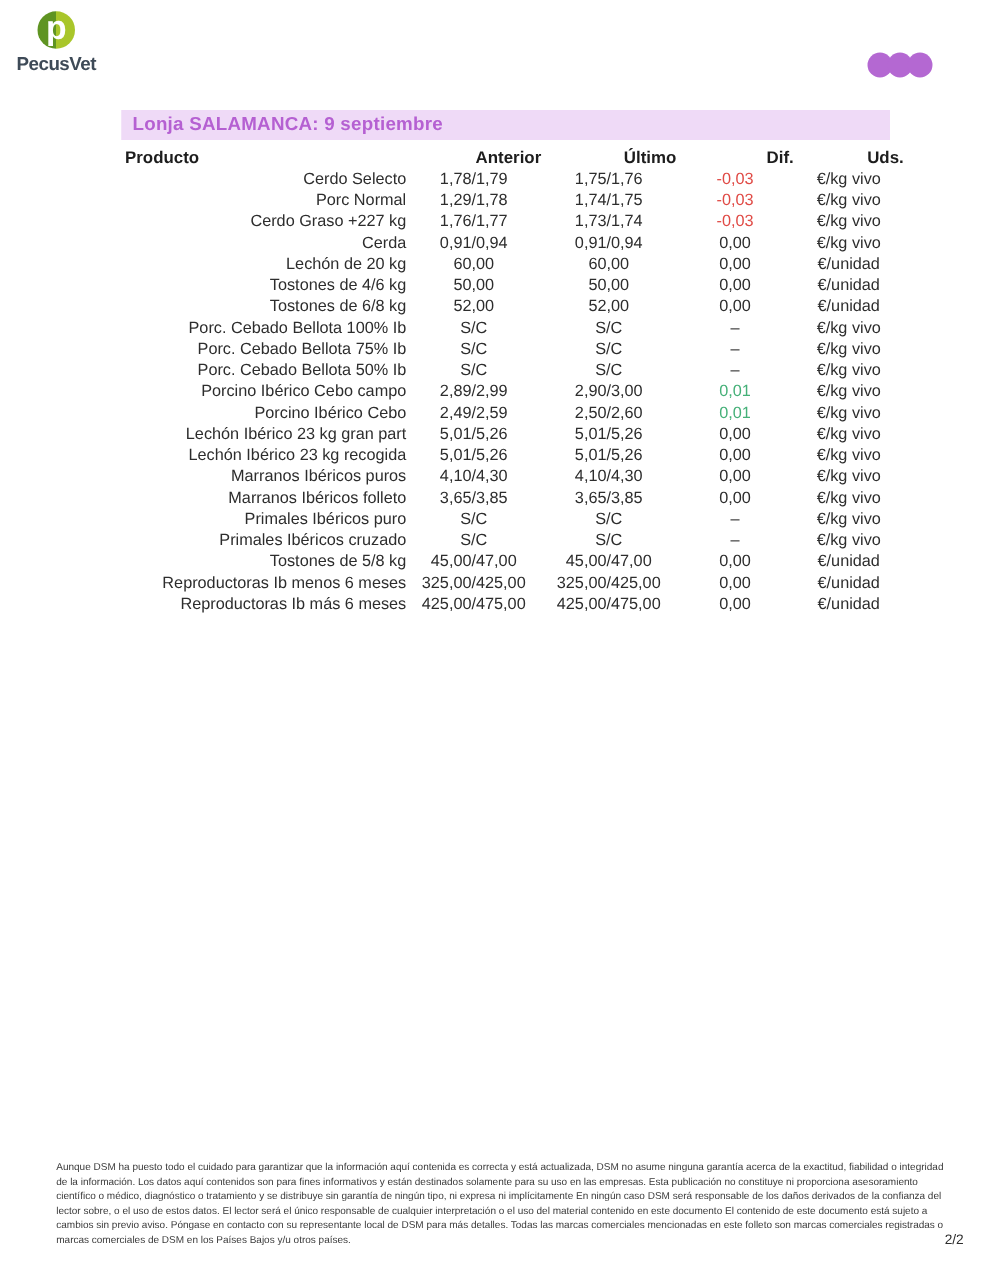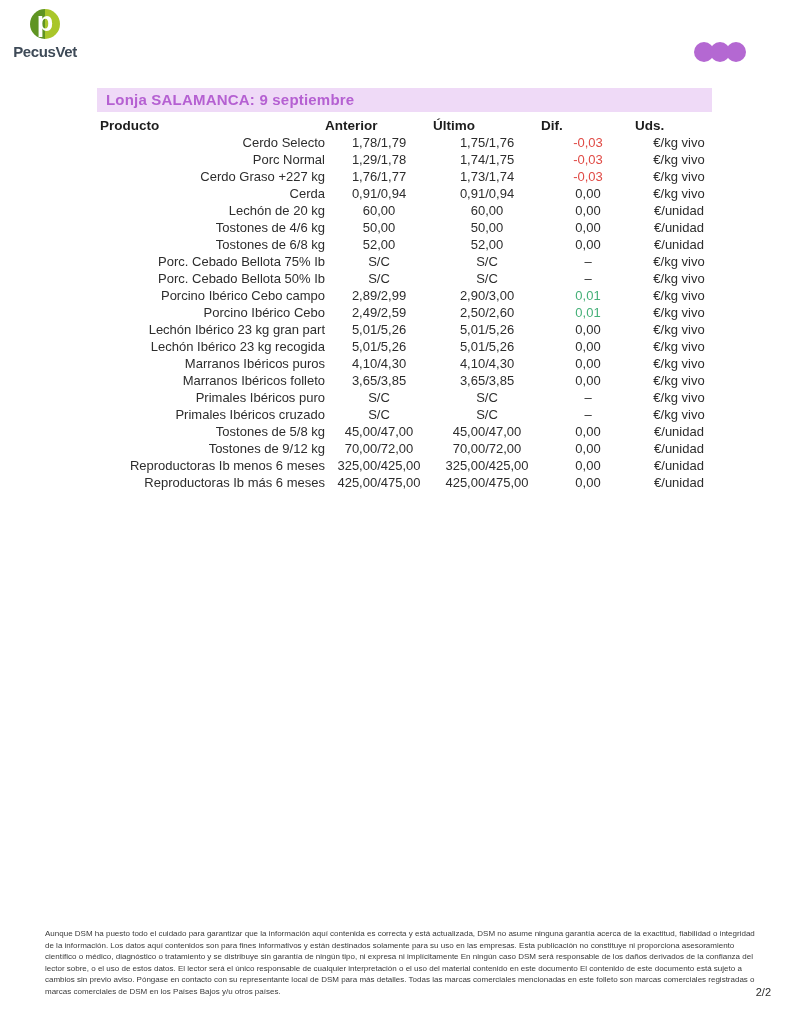--- a/index.html
+++ b/index.html
@@ -25,21 +25,21 @@
   
   .title-bar { position:absolute; left:97px; top:88px; width:615px; height:24px;
                background:var(--titlebar-bg); }
   .title-bar span { display:block; padding-left:9px; line-height:24px; font-weight:bold;
                     font-size:15px; color:var(--accent); letter-spacing:0.2px; }
 
   
   .price-table { position:absolute; left:100px; top:116px; width:623px;
                  border-collapse:collapse; table-layout:fixed; }
   .price-table th { font-size:13.5px; font-weight:bold; color:#1d1d1d; height:18px;
-                    text-align:left; padding:0; vertical-align:middle; }
+                    text-align:right; padding:0; vertical-align:middle; }
   .price-table th.w-prod { text-align:left;margin-left:22px; }
   .price-table td { font-size:13px; color:var(--text); height:17px; padding:0;
                     text-align:center; vertical-align:middle; white-space:nowrap; }
   .price-table td.cell-producto { text-align:right; }
   .w-prod { width:225px; } .w-ant { width:108px; } .w-ult { width:108px; }
   .w-dif { width:94px; } .w-uds { width:88px; }
   td.trend-down { color:var(--neg); }
   td.trend-up { color:var(--pos); }
 
   
@@ -123,20 +123,27 @@
           <td class="cell-uds">€/unidad</td>
         </tr>
         <tr>
           <td class="cell-producto">Tostones de 6/8 kg</td>
           <td class="cell-anterior">52,00</td>
           <td class="cell-ultimo">52,00</td>
           <td class="cell-dif trend-flat">0,00</td>
           <td class="cell-uds">€/unidad</td>
         </tr>
         <tr>
+          <td class="cell-producto">Porc. Cebado Bellota 100% Ib</td>
+          <td class="cell-anterior">S/C</td>
+          <td class="cell-ultimo">S/C</td>
+          <td class="cell-dif trend-none">–</td>
+          <td class="cell-uds">€/kg vivo</td>
+        </tr>
+        <tr>
           <td class="cell-producto">Porc. Cebado Bellota 75% Ib</td>
           <td class="cell-anterior">S/C</td>
           <td class="cell-ultimo">S/C</td>
           <td class="cell-dif trend-none">–</td>
           <td class="cell-uds">€/kg vivo</td>
         </tr>
         <tr>
           <td class="cell-producto">Porc. Cebado Bellota 50% Ib</td>
           <td class="cell-anterior">S/C</td>
           <td class="cell-ultimo">S/C</td>
@@ -200,27 +207,20 @@
           <td class="cell-uds">€/kg vivo</td>
         </tr>
         <tr>
           <td class="cell-producto">Tostones de 5/8 kg</td>
           <td class="cell-anterior">45,00/47,00</td>
           <td class="cell-ultimo">45,00/47,00</td>
           <td class="cell-dif trend-flat">0,00</td>
           <td class="cell-uds">€/unidad</td>
         </tr>
         <tr>
-          <td class="cell-producto">Tostones de 9/12 kg</td>
-          <td class="cell-anterior">70,00/72,00</td>
-          <td class="cell-ultimo">70,00/72,00</td>
-          <td class="cell-dif trend-flat">0,00</td>
-          <td class="cell-uds">€/unidad</td>
-        </tr>
-        <tr>
           <td class="cell-producto">Reproductoras Ib menos 6 meses</td>
           <td class="cell-anterior">325,00/425,00</td>
           <td class="cell-ultimo">325,00/425,00</td>
           <td class="cell-dif trend-flat">0,00</td>
           <td class="cell-uds">€/unidad</td>
         </tr>
         <tr>
           <td class="cell-producto">Reproductoras Ib más 6 meses</td>
           <td class="cell-anterior">425,00/475,00</td>
           <td class="cell-ultimo">425,00/475,00</td>

